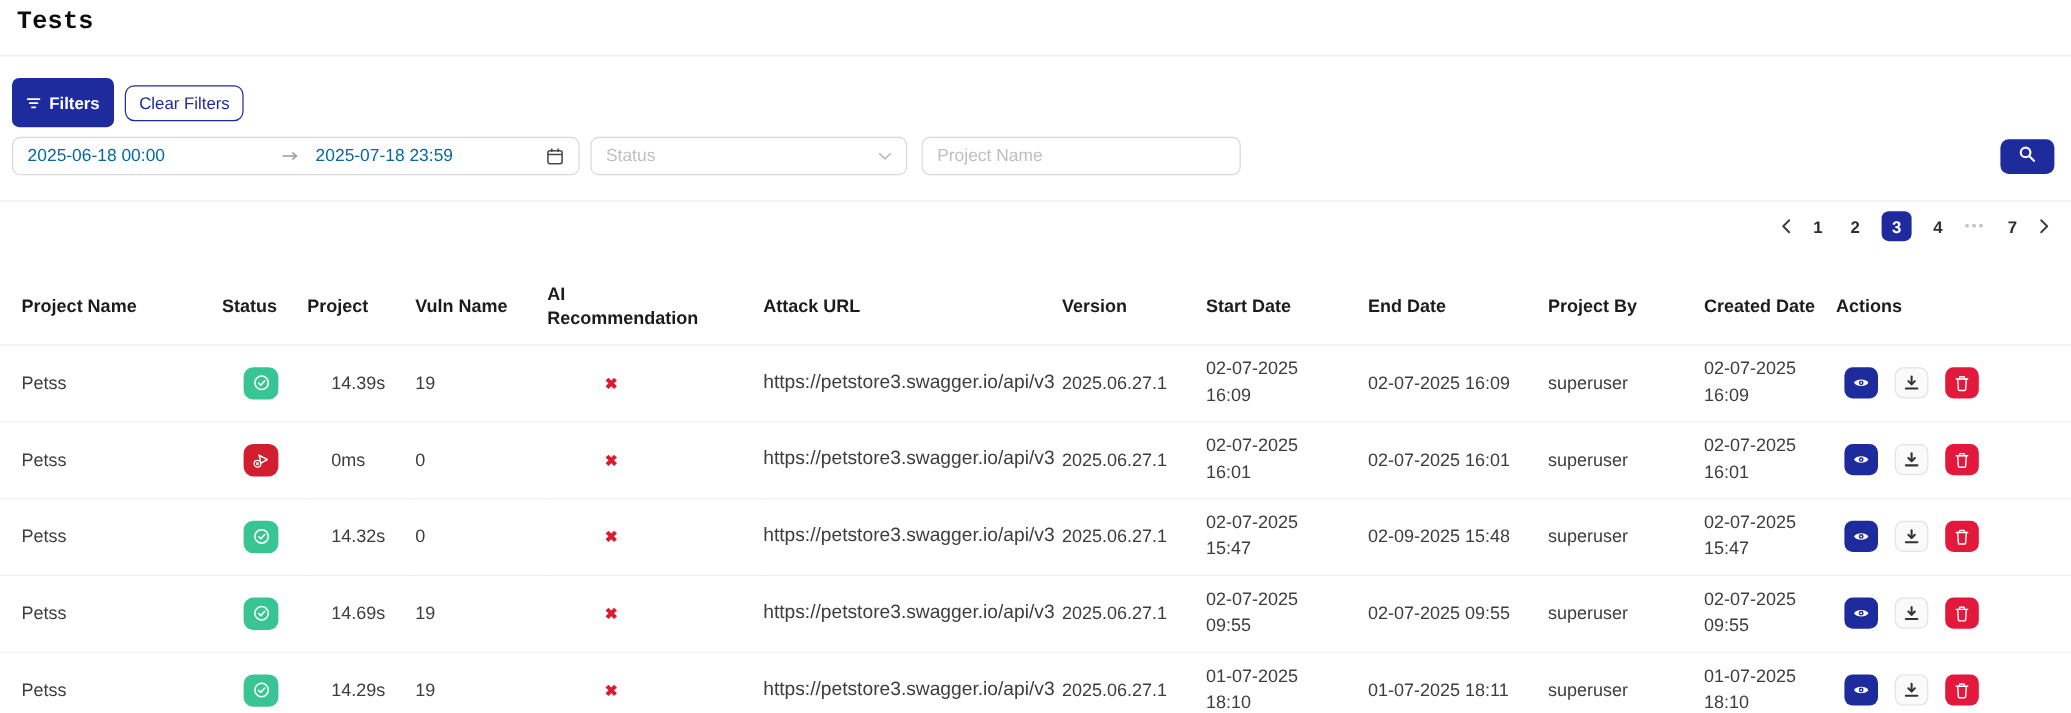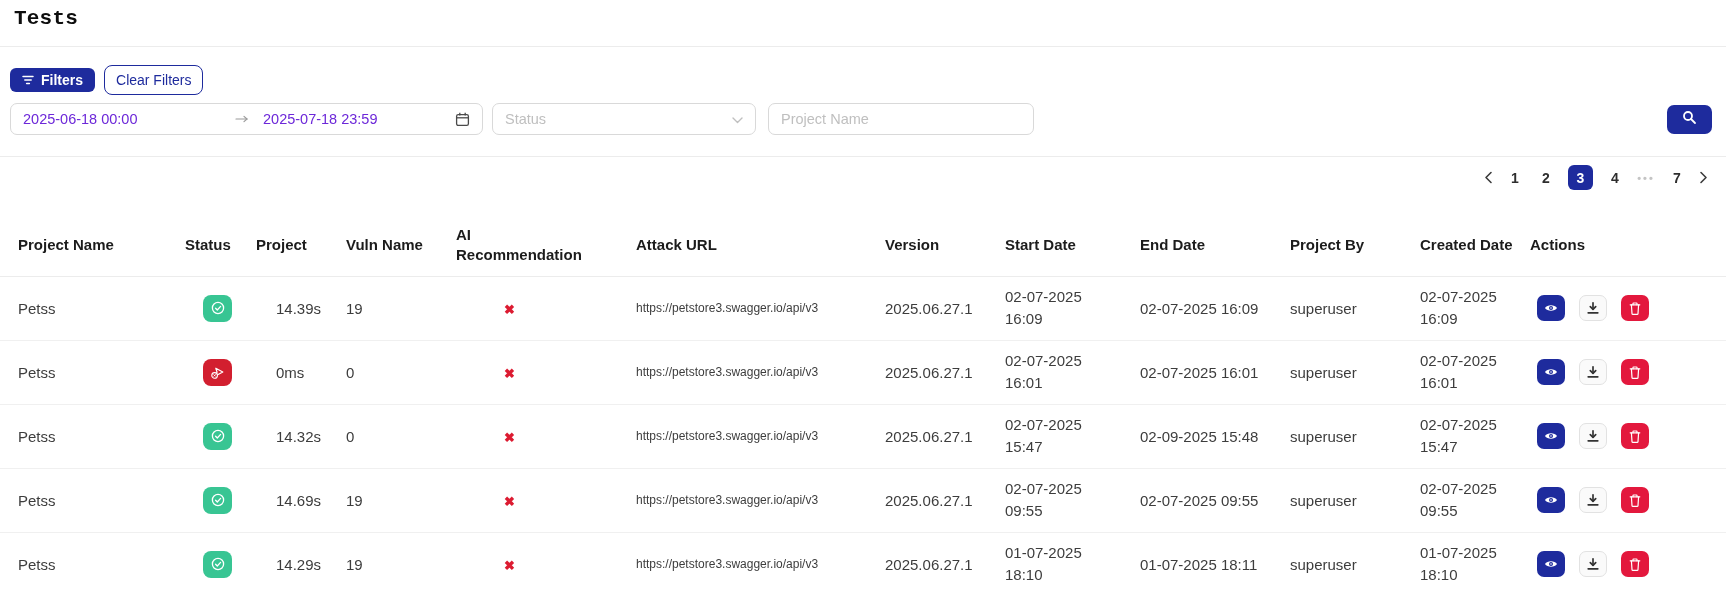--- a/index.html
+++ b/index.html
@@ -12,28 +12,28 @@
   html,body{background:#fff;}
   .page{width:1726px;height:594px;background:#fff;overflow:hidden;
         font-family:"Liberation Sans",sans-serif;color:var(--text);position:relative;}
   .page-header{padding:7px 16px 16px 14px;}
   .page-title{font-size:21px;font-weight:800;color:#0d0d0d;letter-spacing:.2px;font-family:Liberation Mono, monospace;}
   .divider{height:1px;background:var(--line);}
   
   .filter-section{padding:18px 14px 0 10px;}
   .btn-row{display:flex;align-items:center;gap:9px;}
   .btn{border:none;cursor:pointer;font-family:inherit;display:inline-flex;align-items:center;}
-  .btn-filters{height:24px;padding:0 12px;background:var(--primary);color:#fff;border-radius:6px;
+  .btn-filters{height:41px;padding:0 12px;background:var(--primary);color:#fff;border-radius:6px;
                font-size:14px;font-weight:700;gap:7px;}
   .btn-clear{height:30px;padding:0 11px;background:#fff;border:1px solid var(--primary);
              color:var(--primary);border-radius:8px;font-size:14px;font-weight:500;}
   .inputs-row{display:flex;align-items:center;margin-top:8px;}
   .field{height:32px;border:1px solid var(--border);border-radius:7px;background:#fff;
          display:flex;align-items:center;font-size:14.5px;}
-  .date-range{width:473px;padding:0 12px;color:#6d28d9;}
+  .date-range{width:473px;padding:0 12px;color:#0369a1;}
   .date-val{width:212px;}
   .date-val.end{flex:1;}
   .date-arrow{color:#8c8c8c;margin-right:14px;display:inline-flex;}
   .cal{display:inline-flex;color:#4a4a4a;}
   .select{width:264px;margin-left:9px;padding:0 12px;justify-content:space-between;}
   .text-input{width:266px;margin-left:12px;padding:0 12px;}
   .ph{color:var(--ph);}
   .search-btn{margin-left:auto;width:45px;height:29px;border-radius:7px;background:var(--primary);
               justify-content:center;}
   .divider2{margin-top:21px;}
@@ -50,21 +50,21 @@
   th{height:62px;text-align:left;vertical-align:middle;font-size:15px;font-weight:700;
      color:var(--head);border-bottom:1px solid var(--line);padding:0 8px 0 0;}
   td{height:64px;vertical-align:middle;font-size:15px;color:var(--text);
      border-bottom:1px solid var(--rowline);padding:0 8px 0 0;}
   th:first-child,td:first-child{padding-left:18px;}
   .hdr-wrap{display:inline-block;max-width:130px;line-height:1.35;}
   .c-status{padding-left:18px;}
   .c-duration{padding-left:20px;}
   .c-ai{padding-left:48px;}
   .c-version{padding-left:10px;}
-  .c-url{font-size:12px;white-space:nowrap;padding-right:2px;}
+  .c-url{font-size:16px;white-space:nowrap;padding-right:2px;}
   .c-end{white-space:nowrap;}
   .wrapdate{display:inline-block;max-width:92px;line-height:1.5;}
   .badge{width:29px;height:27px;border-radius:8px;display:inline-flex;align-items:center;
          justify-content:center;}
   .badge-passed{background:var(--success);}
   .badge-failed{background:var(--danger);}
   .xmark{color:var(--cross-red);font-size:13px;font-weight:900;}
   .c-actions{padding-left:7px;}
   .actions-wrap{display:flex;align-items:center;gap:14px;}
   .act{width:28px;height:26px;border-radius:7px;display:inline-flex;align-items:center;

